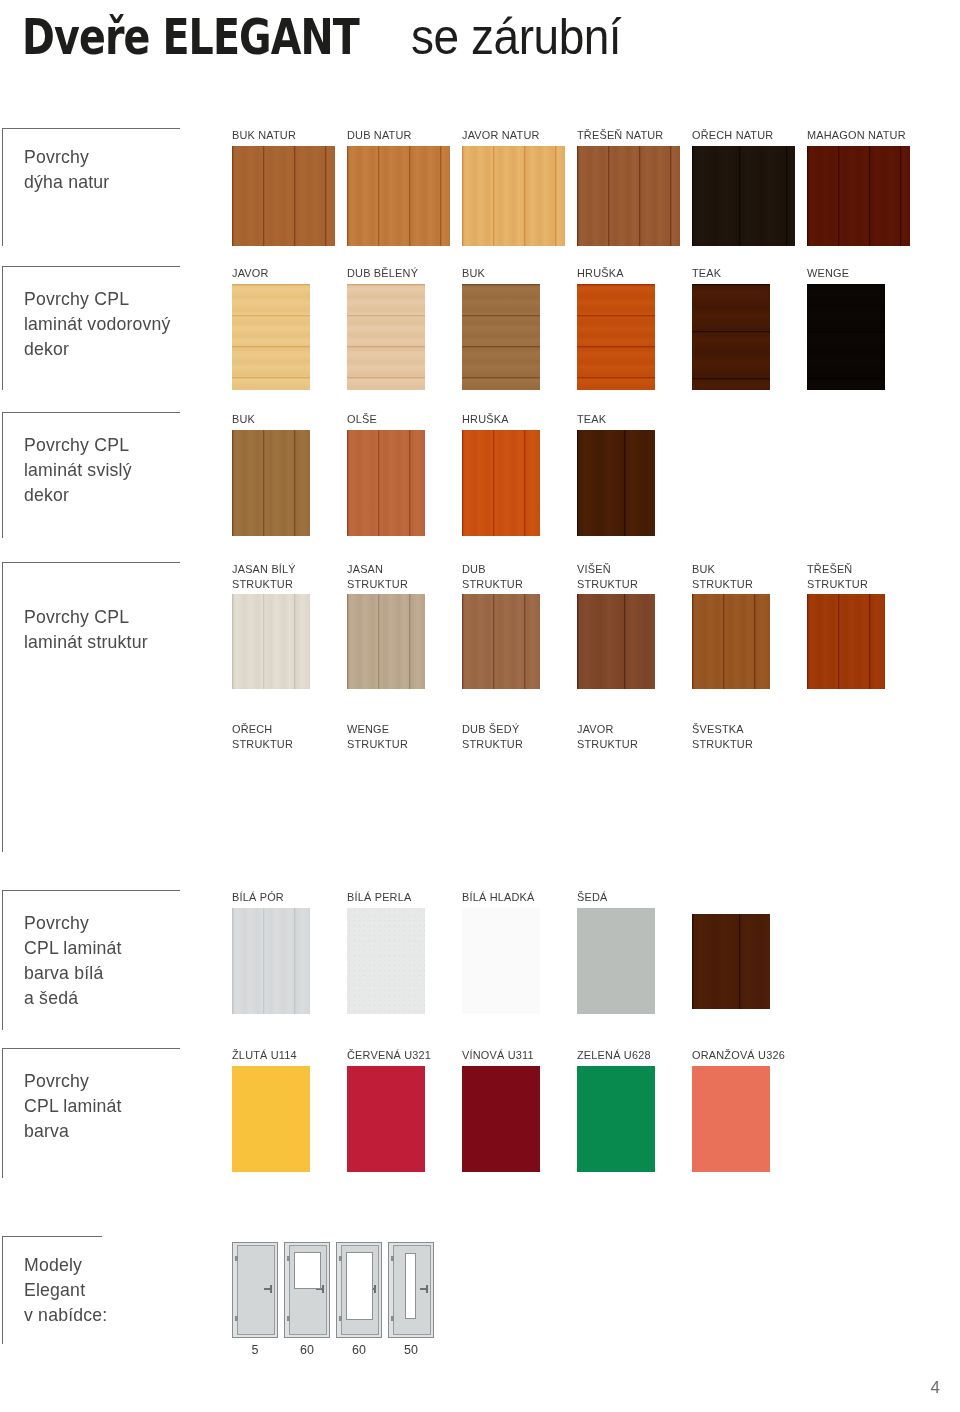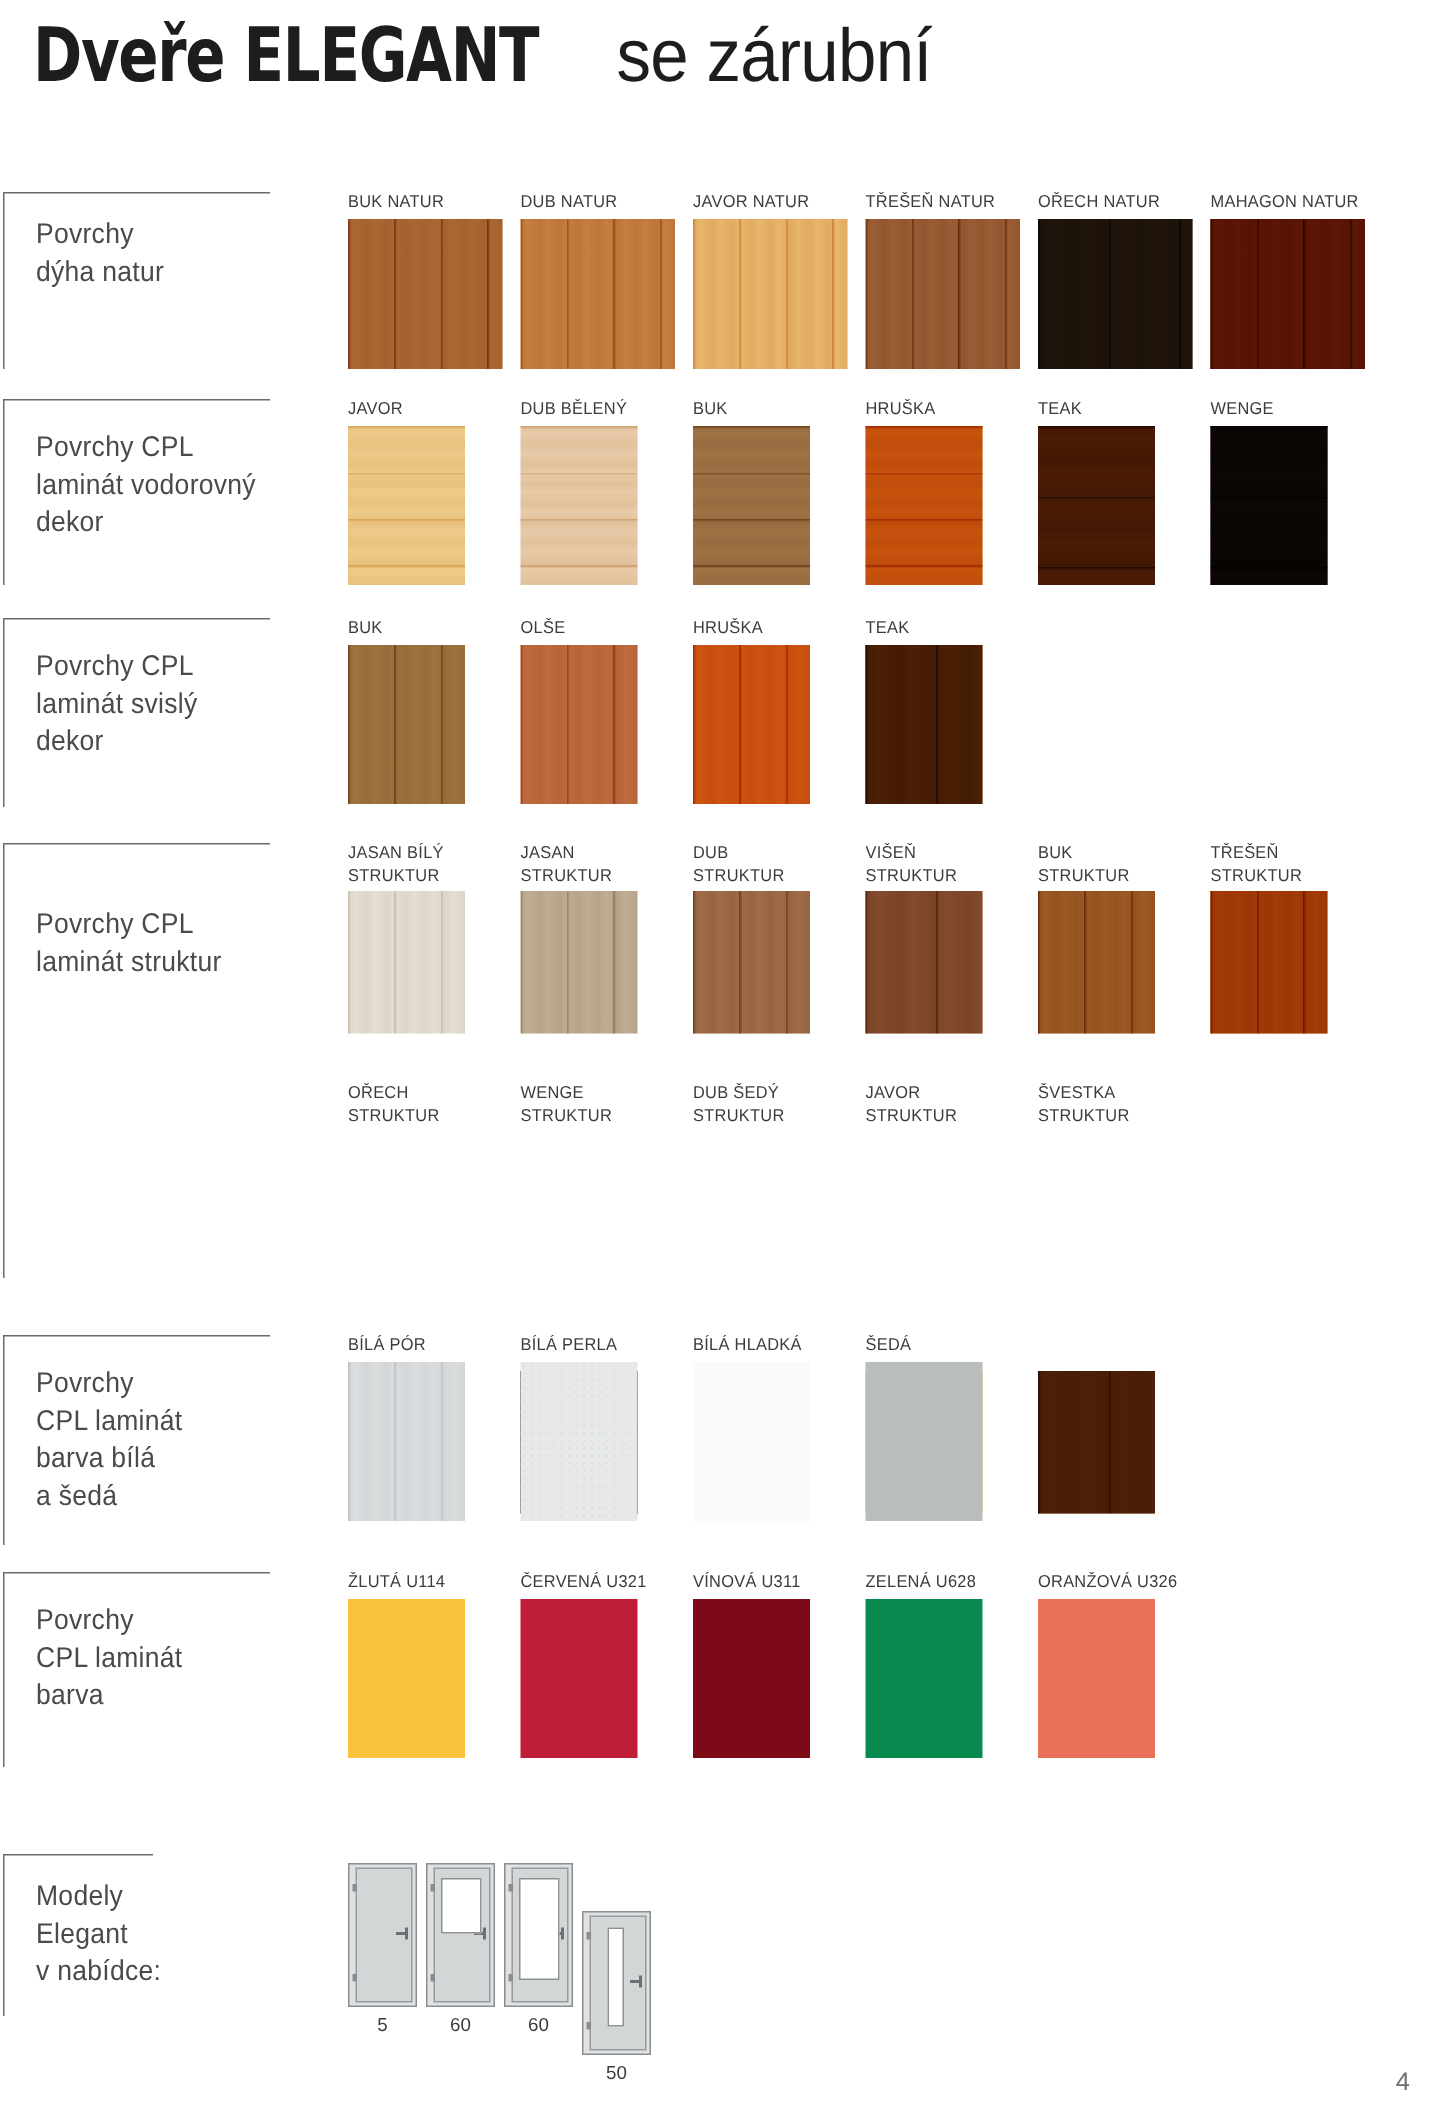--- a/index.html
+++ b/index.html
@@ -323,21 +323,21 @@
       <div class="door" style="left: 336px; top: 6px; width: 46px; height: 96px;">
         <div class="frame"></div>
         <div class="leaf" style="left:5px;top:3px;right:3px;bottom:3px;"></div>
         <div class="hinge" style="left:3px;top:14px;width:3px;height:5px;"></div>
         <div class="hinge" style="left:3px;top:74px;width:3px;height:5px;"></div>
         <div class="handle" style="right:6px;top:46px;width:8px;height:1.6px;"></div>
         <div class="handle" style="right:6px;top:43px;width:1.6px;height:8px;"></div>
         <div class="glass" style="left:10px;top:10px;right:9px;bottom:18px;"></div>
         <div class="num" style="top:101px;">60</div>
       </div>
-      <div class="door" style="left: 388px; top: 6px; width: 46px; height: 96px; margin-top: 32px;">
+      <div class="door" style="left: 388px; top: 6px; width: 46px; height: 96px;">
         <div class="frame"></div>
         <div class="leaf" style="left:5px;top:3px;right:3px;bottom:3px;"></div>
         <div class="hinge" style="left:3px;top:14px;width:3px;height:5px;"></div>
         <div class="hinge" style="left:3px;top:74px;width:3px;height:5px;"></div>
         <div class="handle" style="right:6px;top:46px;width:8px;height:1.6px;"></div>
         <div class="handle" style="right:6px;top:43px;width:1.6px;height:8px;"></div>
         <div class="glass" style="left:17px;top:11px;width:11px;bottom:19px;"></div>
         <div class="num" style="top:101px;">50</div>
       </div>
     </div>

